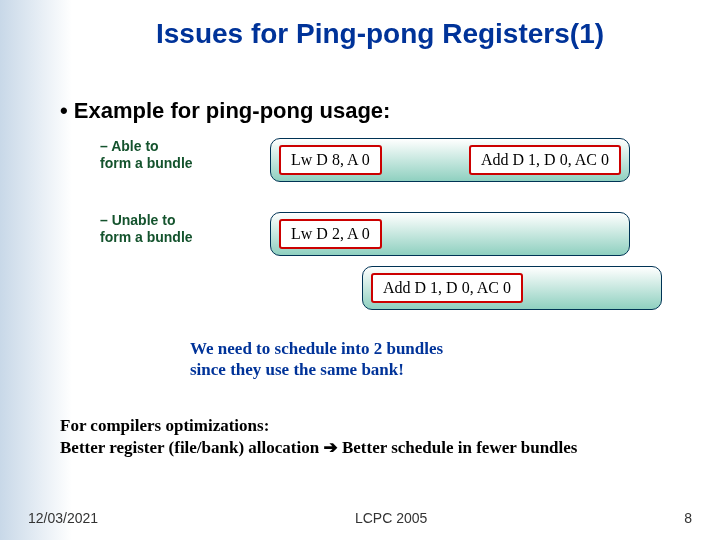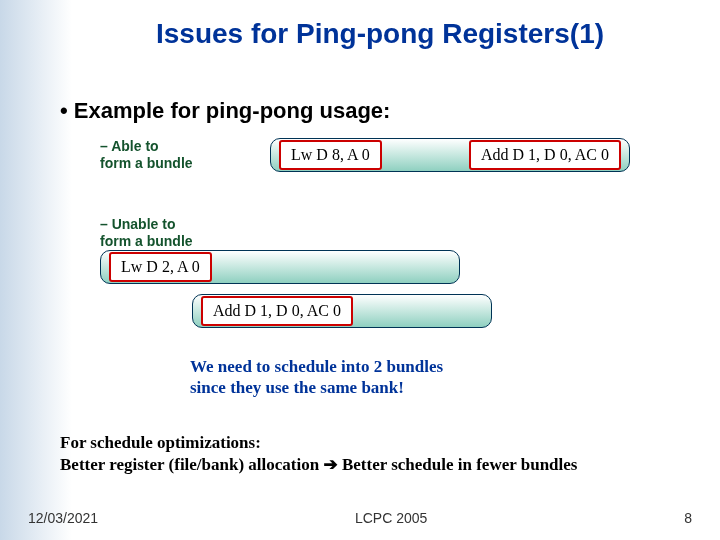--- a/index.html
+++ b/index.html
@@ -53,21 +53,21 @@
   .bundle {
     background: linear-gradient(to bottom, #ffffff 0%, #8fd0c0 100%);
     border: 1px solid #003355;
     border-radius: 10px;
     padding: 6px 8px;
     display: flex;
     gap: 0;
     align-items: center;
     margin-bottom: 10px;
     width: 360px;
-    height: 34px;
+    height: 44px;
   }
   .bundle-right {
     margin-left: 92px;
   }
   .instr {
     background: #ffffff;
     border: 2px solid #cc0000;
     border-radius: 3px;
     padding: 4px 10px;
     font-family: 'Times New Roman', Times, serif;
@@ -127,42 +127,42 @@
     </div>
     <div class="bundles-col">
       <div class="bundle">
         <div class="instr">Lw D 8, A 0</div>
         <div class="spacer-fill"></div>
         <div class="instr">Add D 1, D 0, AC 0</div>
       </div>
     </div>
   </div>
 
-  <div class="row" style="margin-top:34px;flex-direction:column;">
+  <div class="row" style="margin-top:20px;">
     <div class="bullet2">
       <span>– Unable to</span><br>
       <span>form a bundle</span>
     </div>
     <div class="bundles-col">
       <div class="bundle">
         <div class="instr" style="position:relative;">Lw D 2, A 0</div>
       </div>
       <div class="bundle bundle-right" style="width:300px;">
         <div class="instr" style="position:relative;">Add D 1, D 0, AC 0</div>
       </div>
     </div>
   </div>
 
   <div class="note">
     <span>We need to schedule into 2 bundles</span><br>
     <span>since they use the same bank!</span>
   </div>
 
   <div class="compilers">
-    <span>For schedule optimizations:</span><br>
+    <span>For compilers optimizations:</span><br>
     <span>Better register (file/bank) allocation </span><span class="arrow">➔</span><span> Better schedule in fewer bundles</span>
   </div>
 
   <div class="footer">
     <span>12/03/2021</span>
     <span>LCPC 2005</span>
     <span>8</span>
   </div>
 
 </div>

